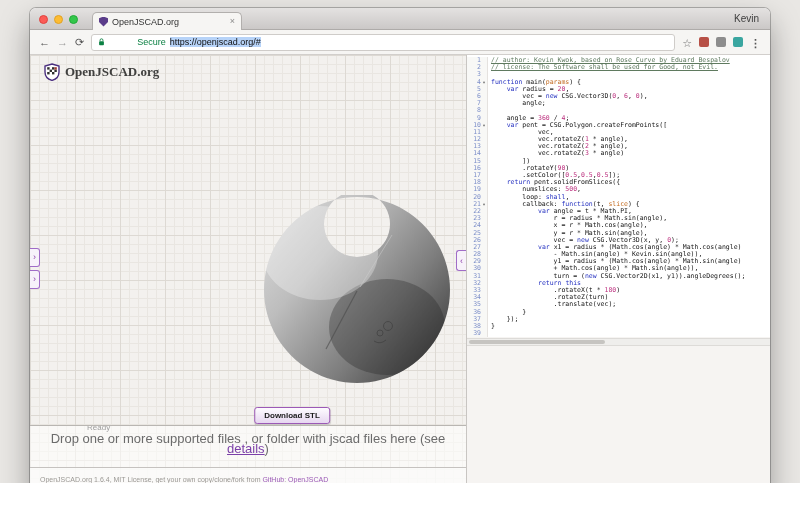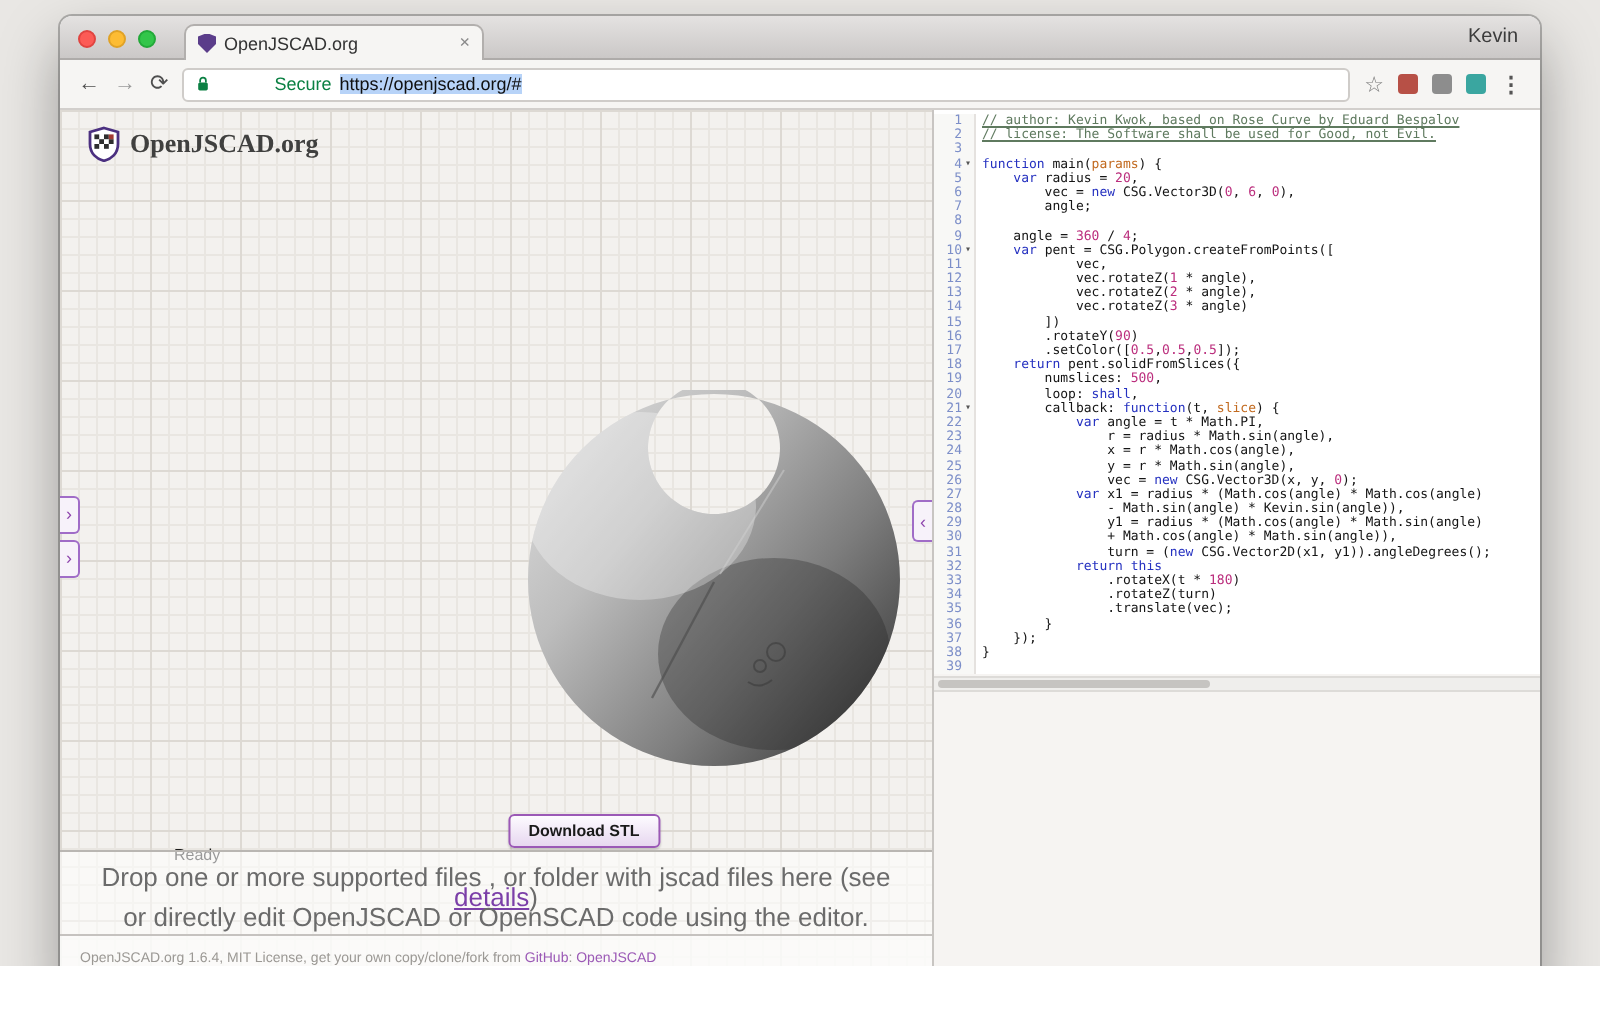--- a/index.html
+++ b/index.html
@@ -201,21 +201,20 @@
           </g>
         </svg>
 
         <div class="statusrow">
           <span class="status-text">Ready</span>
           <button class="dl-btn">Download STL</button>
         </div>
 
         <div class="dropzone">
           <div><span>Drop one or more supported files , or folder with jscad files here (see </span><a href="#">details</a><span>)</span></div>
-          <div>or directly edit OpenJSCAD or OpenSCAD code using the editor.</div>
         </div>
 
         <div class="vfooter"><span>OpenJSCAD.org 1.6.4, MIT License, get your own copy/clone/fork from </span><a href="#">GitHub</a><span>: </span><a href="#">OpenJSCAD</a></div>
 
         <div class="edge-handle h-left1"></div>
         <div class="edge-handle h-left2"></div>
       </div>
 
       <div class="divider-handle"></div>
 

